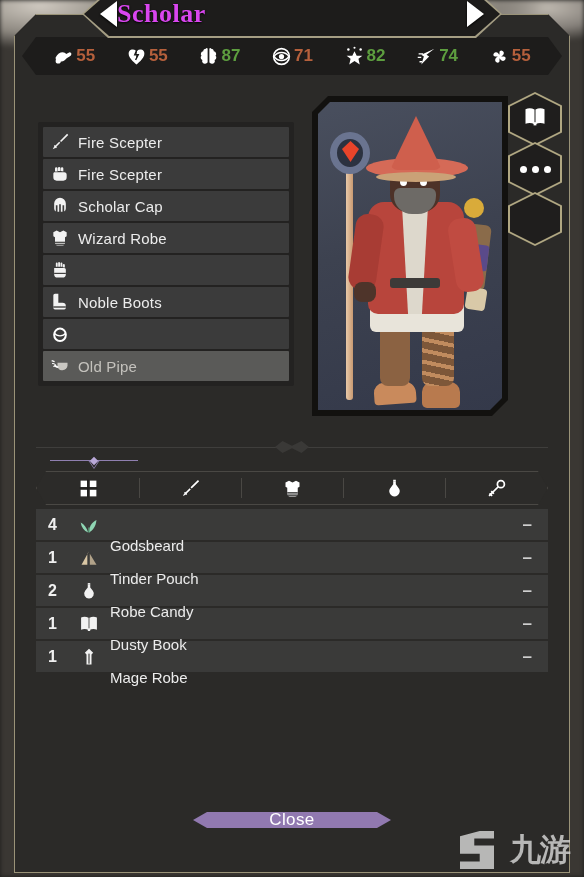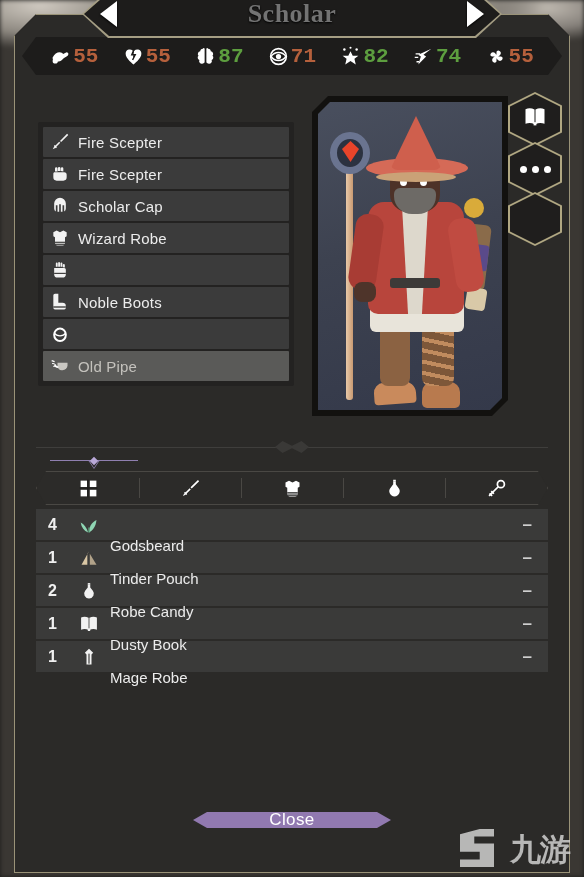--- a/index.html
+++ b/index.html
@@ -51,44 +51,44 @@
     clip-path:polygon(26px 0, calc(100% - 26px) 0, 100% 50%, calc(100% - 26px) 100%, 26px 100%, 0 50%);
   }
   .banner-inner {
     position:absolute; left:2px; top:2px; right:2px; bottom:2px;
     background:#1d1c1b;
     clip-path:polygon(25px 0, calc(100% - 25px) 0, 100% 50%, calc(100% - 25px) 100%, 25px 100%, 0 50%);
     display:flex; align-items:center; justify-content:space-between;
     padding:0 14px;
   }
   #title {
-    flex:1; text-align:center;
+    flex:1; 
     font-family:"Liberation Serif", serif;
-    font-weight:700; font-size:26px; color:#737373;
+    font-weight:700; font-size:26px; color:#d946ef;
     letter-spacing:.5px;
     text-shadow:0 1px 2px #000;
   }
   .nav-arrow {
     width:0; height:0; cursor:pointer; flex:0 0 auto;
     filter:drop-shadow(0 1px 1px #000);
   }
   .nav-left  { border-top:13px solid transparent; border-bottom:13px solid transparent; border-right:17px solid #fff; margin-left:2px; }
   .nav-right { border-top:13px solid transparent; border-bottom:13px solid transparent; border-left:17px solid #fff; margin-right:2px; }
 
   
   #statbar {
     position:absolute; left:22px; top:37px; right:22px; height:38px;
     background:#1d1c1b;
     clip-path:polygon(14px 0, calc(100% - 14px) 0, 100% 50%, calc(100% - 14px) 100%, 14px 100%, 0 50%);
     display:flex; align-items:center; justify-content:space-around;
     padding:0 16px;
   }
   .stat { display:flex; align-items:center; gap:2px; }
   .stat svg { width:21px; height:21px; fill:#fff; display:block; }
-  .stat-val { font-size:21px; font-weight:700; font-family:Liberation Mono, monospace; }
+  .stat-val { font-size:17px; font-weight:700; font-family:Liberation Sans, sans-serif; }
 
   
   #equip {
     position:absolute; left:38px; top:122px; width:256px;
     background:#232221; padding:5px;
     border-radius:2px;
   }
   .eq-row {
     height:30px; margin-bottom:2px;
     background:#3b3b3b;
@@ -211,21 +211,21 @@
     position:absolute; left:50%; top:812px; margin-left:-99px;
     width:198px; height:16px; background:#9179b0; cursor:pointer;
     clip-path:polygon(14px 0, calc(100% - 14px) 0, 100% 50%, calc(100% - 14px) 100%, 14px 100%, 0 50%);
     display:flex; align-items:center; justify-content:center;
   }
   #closebtn span { color:#fff; font-size:17px; letter-spacing:.4px; }
 
   
   #wm {
     position:absolute; right:14px; bottom:6px;
-    display:flex; align-items:flex-start; gap:16px; opacity:.82;margin-top:12px;
+    display:flex; align-items:center; gap:16px; opacity:.82;margin-top:12px;
   }
   #wm .g {
     width:34px; height:38px; background:#d6d6d6;
     clip-path:polygon(58% 0,100% 0,100% 20%,42% 20%,42% 38%,100% 38%,100% 100%,0 100%,0 80%,58% 80%,58% 60%,0 60%,0 14%);
   }
   #wm .cn { font-family:"DejaVu Sans", sans-serif; font-size:31px; font-weight:700; color:#d6d6d6; letter-spacing:-1px; }
 </style>
 </head>
 <body>
 

